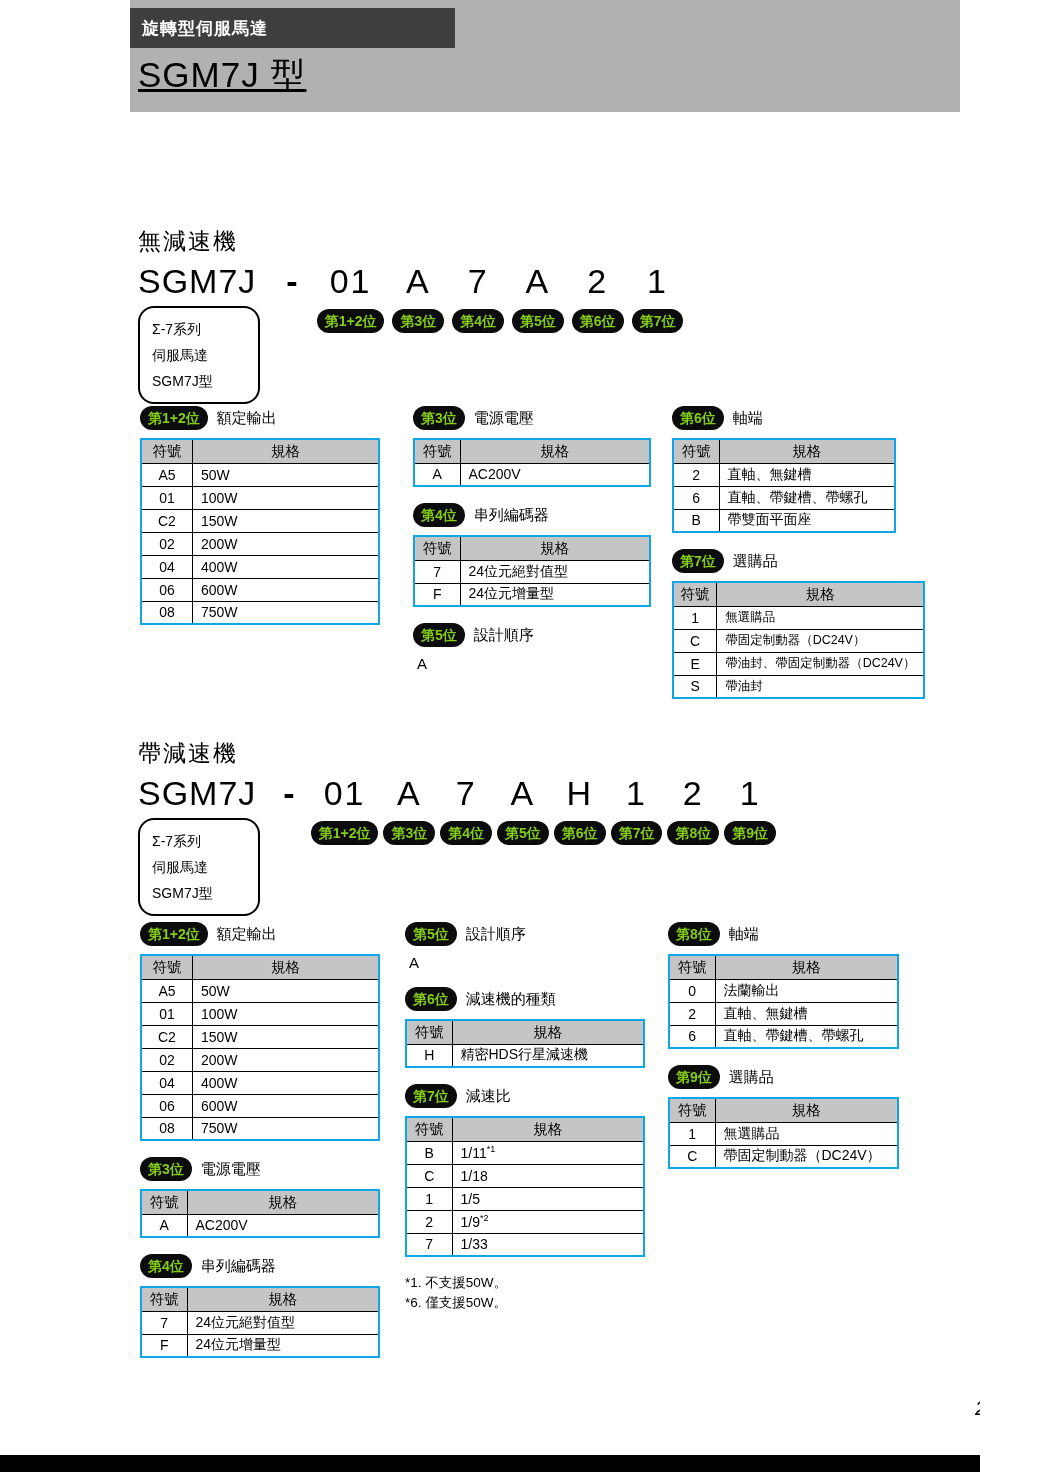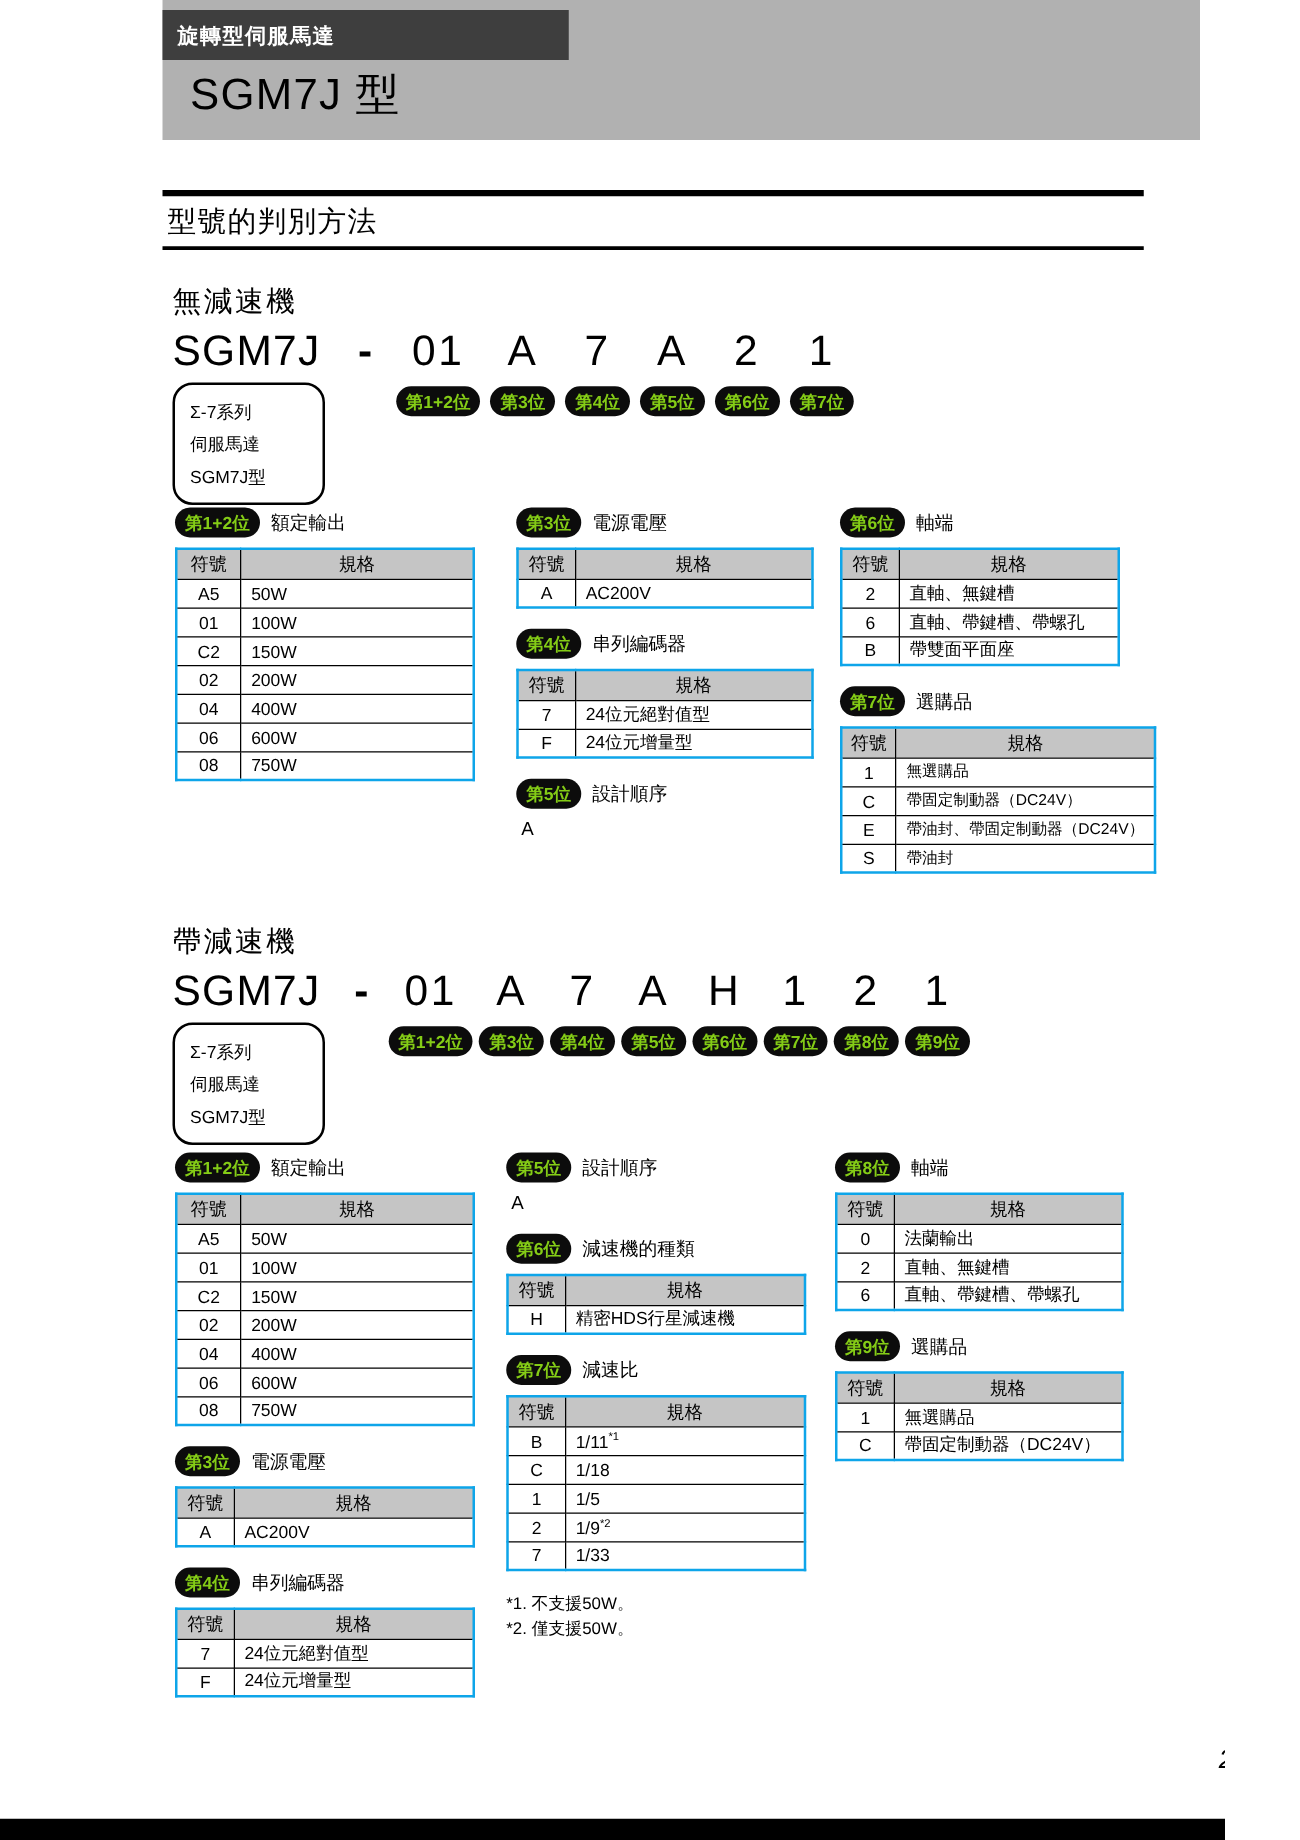--- a/index.html
+++ b/index.html
@@ -5,21 +5,21 @@
   * { margin:0; padding:0; box-sizing:border-box; }
   html,body { background:#ffffff; }
   body { font-family:"Liberation Sans","DejaVu Sans",sans-serif; color:#000; }
   .page { position:relative; width:980px; height:1472px; background:#fff; overflow:hidden; }
 
   
   .header-band { position:absolute; left:130px; top:0; width:830px; height:112px; background:#b1b1b1; }
   .header-tab { position:absolute; left:0; top:8px; width:325px; height:40px; background:#3e3e3e;
                 display:flex; align-items:center; padding-left:12px; }
   .header-tab span { color:#fff; font-size:17px; font-weight:bold; letter-spacing:1px; }
-  .header-title { position:absolute; left:22px; top:52px; font-size:35px; letter-spacing:1px; }
+  .header-title { position:absolute; left:8px; top:52px; font-size:35px; letter-spacing:1px;text-decoration:underline; }
 
   
   .side-label { position:absolute; left:1007px; top:352px; transform:translate(-50%,-50%) rotate(-90deg);
                 white-space:nowrap; font-size:17px; letter-spacing:1px; }
   .side-tab { position:absolute; left:986px; top:425px; width:54px; height:31px; background:#111; }
 
   
   .sec-title { position:absolute; left:130px; top:152px; width:785px;
                border-top:5px solid #000; border-bottom:3px solid #000; padding:5px 4px 4px 4px;
                font-size:23px; letter-spacing:1px; }
@@ -73,21 +73,20 @@
   <div class="header-band">
     <div class="header-tab">
       <span>旋轉型伺服馬達</span>
     </div>
     <div class="header-title">SGM7J 型</div>
   </div>
 
   <div class="side-label">旋轉型伺服馬達</div>
   <div class="side-tab"></div>
 
-  <div class="sec-title">型號的判別方法</div>
 
   <div class="group-heading" style="left:138px; top:226px;">無減速機</div>
 
   <div class="model-line g1" style="left:138px; top:264px;">
     <span class="mchar prefix">SGM7J</span>
     <span class="mchar dash">-</span>
     <div class="mseg">
       <span class="mchar">01</span>
       <span class="badge mbadge">第1+2位</span>
     </div>
@@ -477,21 +476,21 @@
               <td class="spec-cell">1/9<sup>*2</sup></td>
             </tr>
             <tr>
               <td class="sym">7</td>
               <td class="spec-cell">1/33</td>
             </tr>
           </tbody>
       </table>
     </div>
     <div class="note">*1. 不支援50W。</div>
-    <div class="note">*2. 僅支援50W。</div>
+    <div class="note">*6. 僅支援50W。</div>
   </div>
 
   <div class="col" style="left:668px; top:922px; width:231px;">
     <div class="block">
       <div class="badge-row">
         <span class="badge">第8位</span>
         <span class="badge-label">軸端</span>
       </div>
       <table class="spec">
         <thead>

